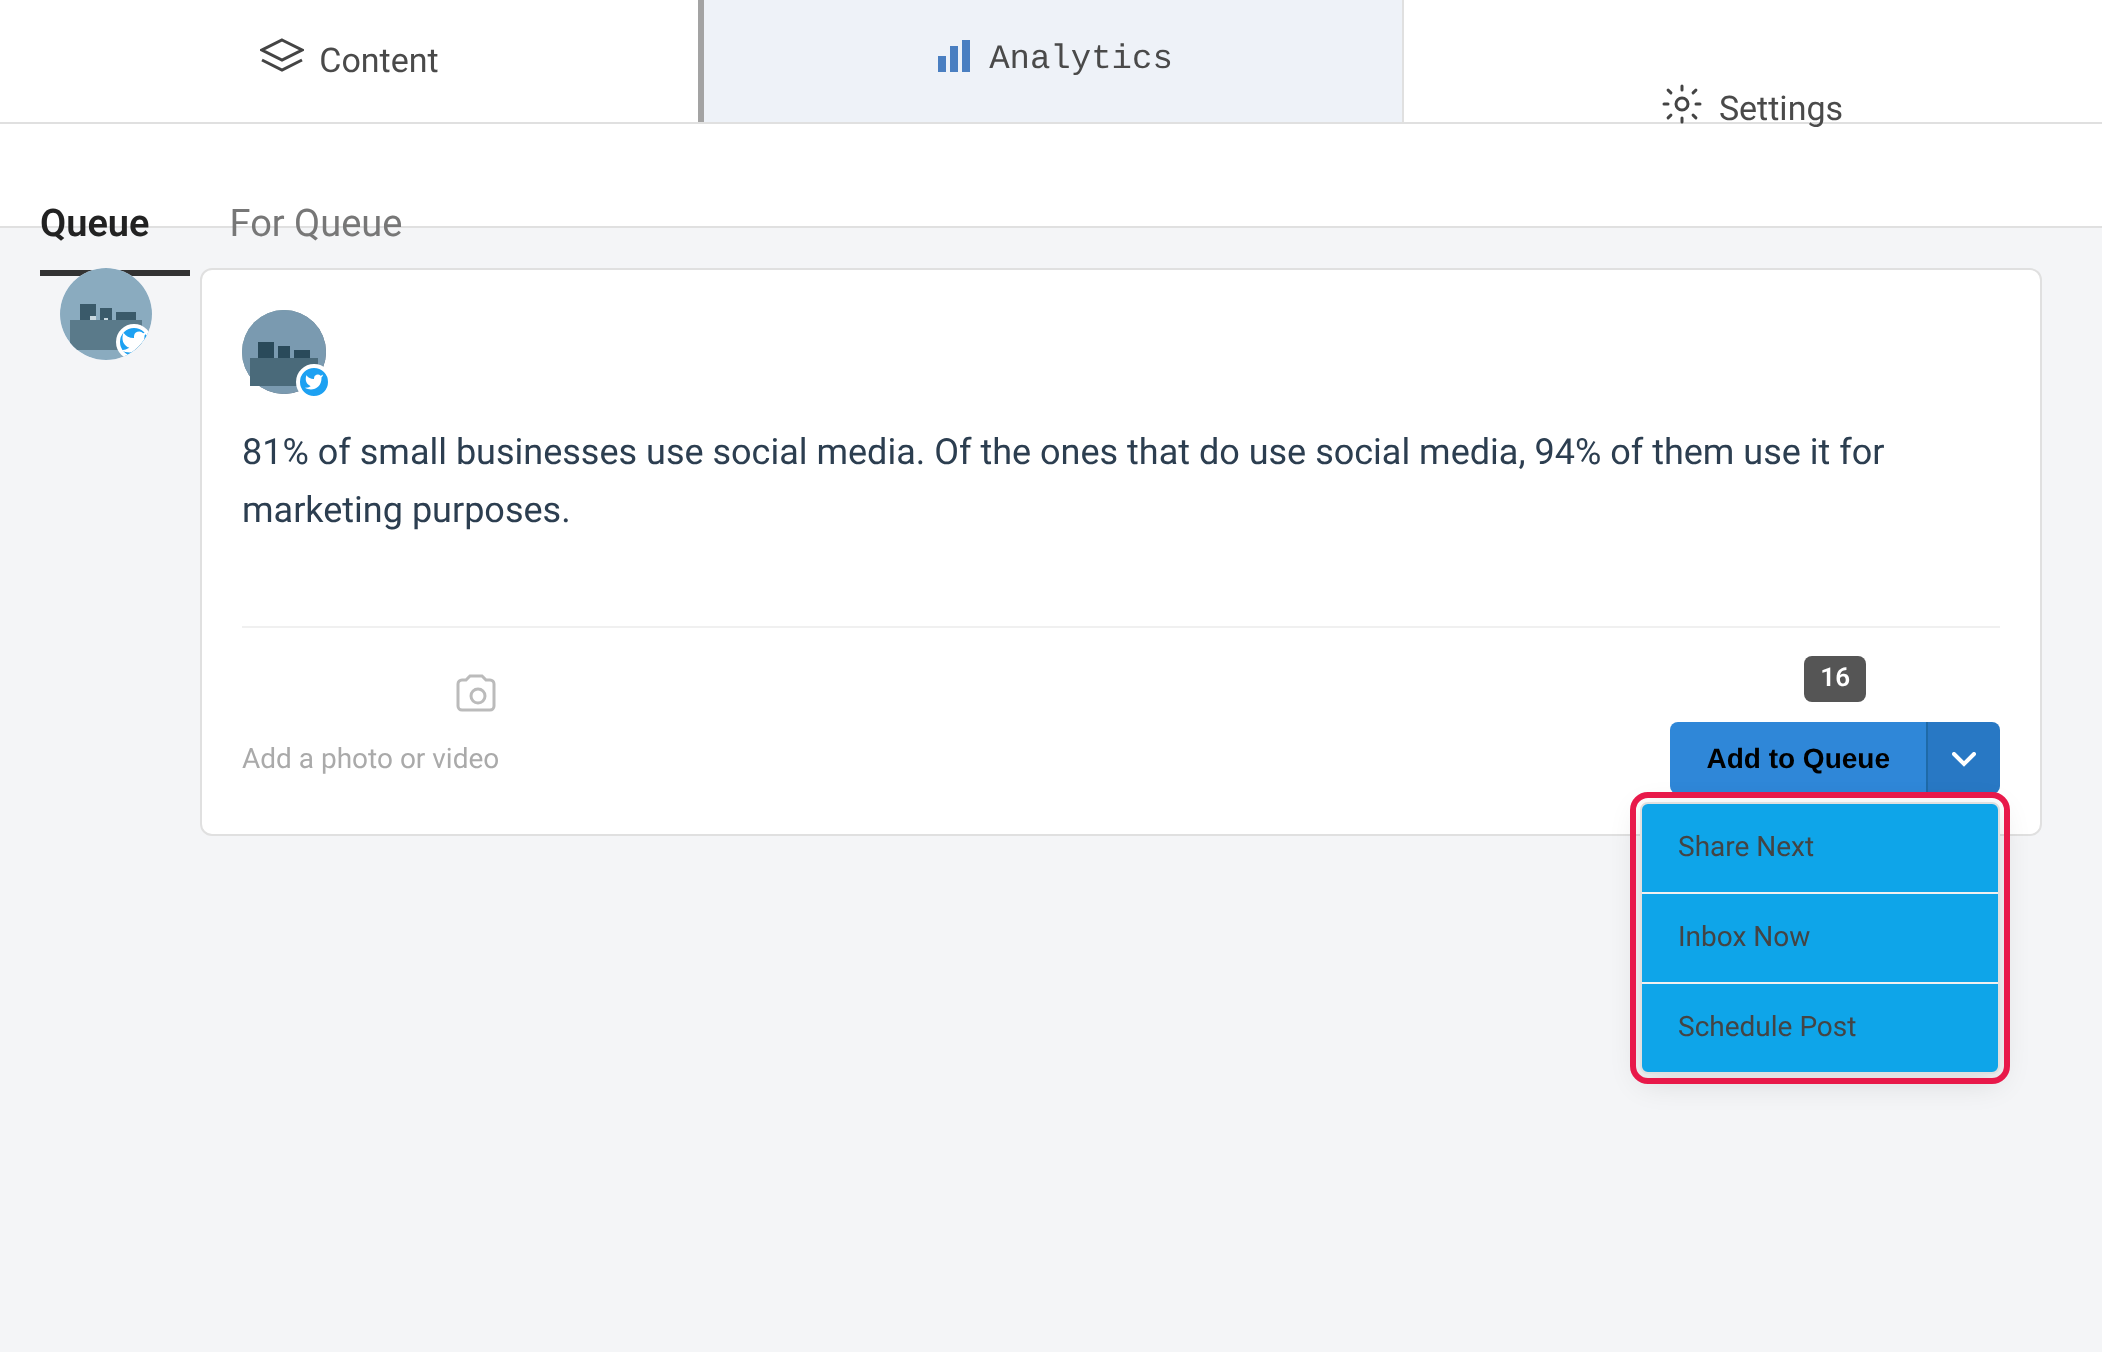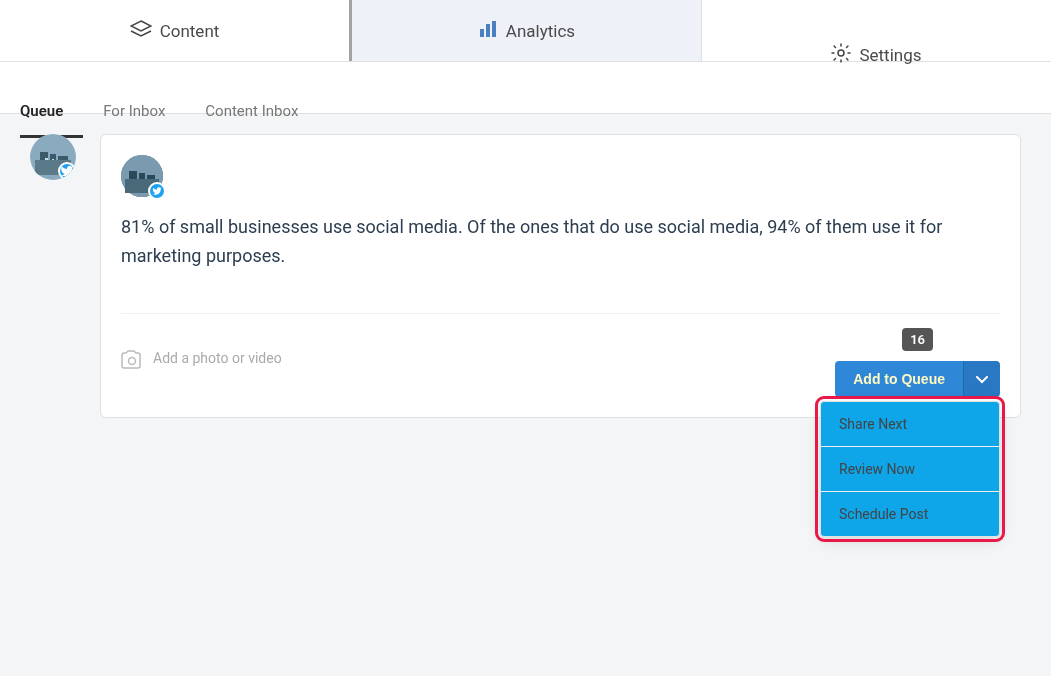--- a/index.html
+++ b/index.html
@@ -28,41 +28,42 @@
       height: 100%;
       cursor: pointer;
       font-size: 17px;
       color: #4a4a4a;
       gap: 8px;
       border-right: 1px solid #e0e0e0;
     }
     .nav-item:last-child { border-right: none; margin-top: 48px; }
     .nav-item.active-nav {
       background: #eef2f8;
+      font-family: Liberation Mono, monospace;
     }
     .nav-item:not(.active-nav):first-child {
       border-right: 3px solid #a3a3a3;
     }
 
     
     .sub-nav {
       display: flex;
       background: #fff;
       border-bottom: 1px solid #e0e0e0;
       height: 52px;
       align-items: center;
       padding: 0 20px;
     }
     .tab {
       padding: 0 20px;
       height: 100%;
       display: flex;
       align-items: center;
       cursor: pointer;
-      font-size: 15px;
+      font-size: 19px;
       color: #777;
       border-bottom: 3px solid transparent;
       position: relative;
       top: 1px;
       margin-top: 48px;
     }
     .tab.active {
       color: #222;
       border-bottom: 3px solid #333;
       font-weight: 600;
@@ -172,25 +173,26 @@
       display: flex;
       align-items: center;
       justify-content: space-between;
       border-top: 1px solid #f0f0f0;
       padding-top: 14px;
       position: relative;
     }
 
     .add-media {
       display: flex;
-      align-items: flex-start;
+      align-items: flex-end;
       gap: 10px;
       color: #aaa;
       font-size: 14px;
       cursor: pointer;
+      flex-direction: column;
     }
     .camera-icon {
       color: #bbb;
       font-size: 20px;
     }
 
     .footer-right {
       display: flex;
       align-items: center;
       gap: 10px;
@@ -202,21 +204,21 @@
       background: #555;
       color: #fff;
       border-radius: 4px;
       padding: 4px 8px;
       font-size: 13px;
       font-weight: 600;
     }
 
     .btn-add-queue {
       background: #2f87d8;
-      color: #fef9c3;
+      color: #000000;
       border: none;
       border-radius: 4px 0 0 4px;
       padding: 10px 18px;
       font-size: 14px;
       font-weight: 600;
       cursor: pointer;
       white-space: nowrap;
     }
     .btn-dropdown {
       background: #2878c4;
@@ -292,24 +294,21 @@
     </span>
     <span>Settings</span>
   </div>
 </div>
 
 <div class="sub-nav">
   <div class="tab active">
     <span>Queue</span>
   </div>
   <div class="tab">
-    <span>For Inbox</span>
-  </div>
-  <div class="tab">
-    <span>Content Inbox</span>
+    <span>For Queue</span>
   </div>
 </div>
 
 <div class="main">
 
   <div class="sidebar-avatar">
     <div class="avatar-circle">
 
       <svg width="46" height="46" viewBox="0 0 46 46">
         <circle cx="23" cy="23" r="23" fill="#8aabbf"></circle>
@@ -374,21 +373,21 @@
                 <path d="M1 1l5 5 5-5" stroke="white" stroke-width="2" stroke-linecap="round" fill="none"></path>
               </svg>
             </span>
           </button>
 
           <div class="dropdown-menu">
             <div class="dropdown-item">
               <span>Share Next</span>
             </div>
             <div class="dropdown-item">
-              <span>Review Now</span>
+              <span>Inbox Now</span>
             </div>
             <div class="dropdown-item">
               <span>Schedule Post</span>
             </div>
           </div>
         </div>
       </div>
     </div>
   </div>
 </div>

